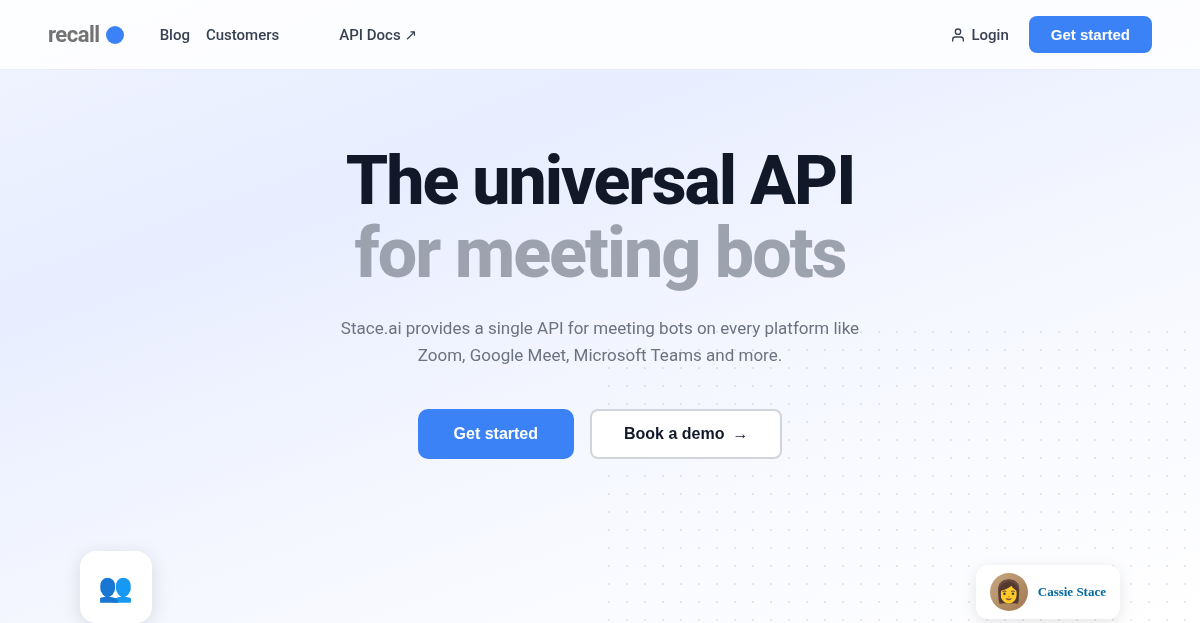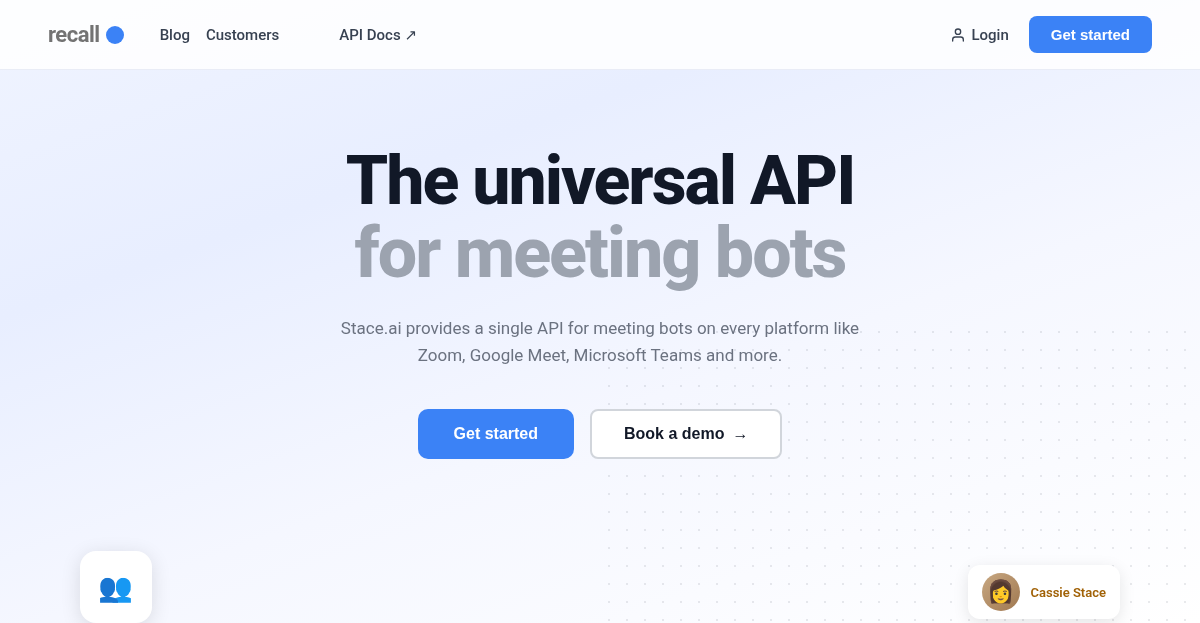--- a/index.html
+++ b/index.html
@@ -236,21 +236,22 @@
     }
 
     .avatar-face {
       font-size: 22px;
       line-height: 1;
     }
 
     .card-right-text {
       font-size: 13px;
       font-weight: 600;
-      color: #a16207;
+      color: #0369a1;
+      font-family: Liberation Serif, serif;
     }
   </style>
 </head>
 <body>
 
 <nav>
   <div class="nav-left">
     <div class="logo">
       <span class="logo-text">recall</span>
       <span class="logo-dot"></span>

